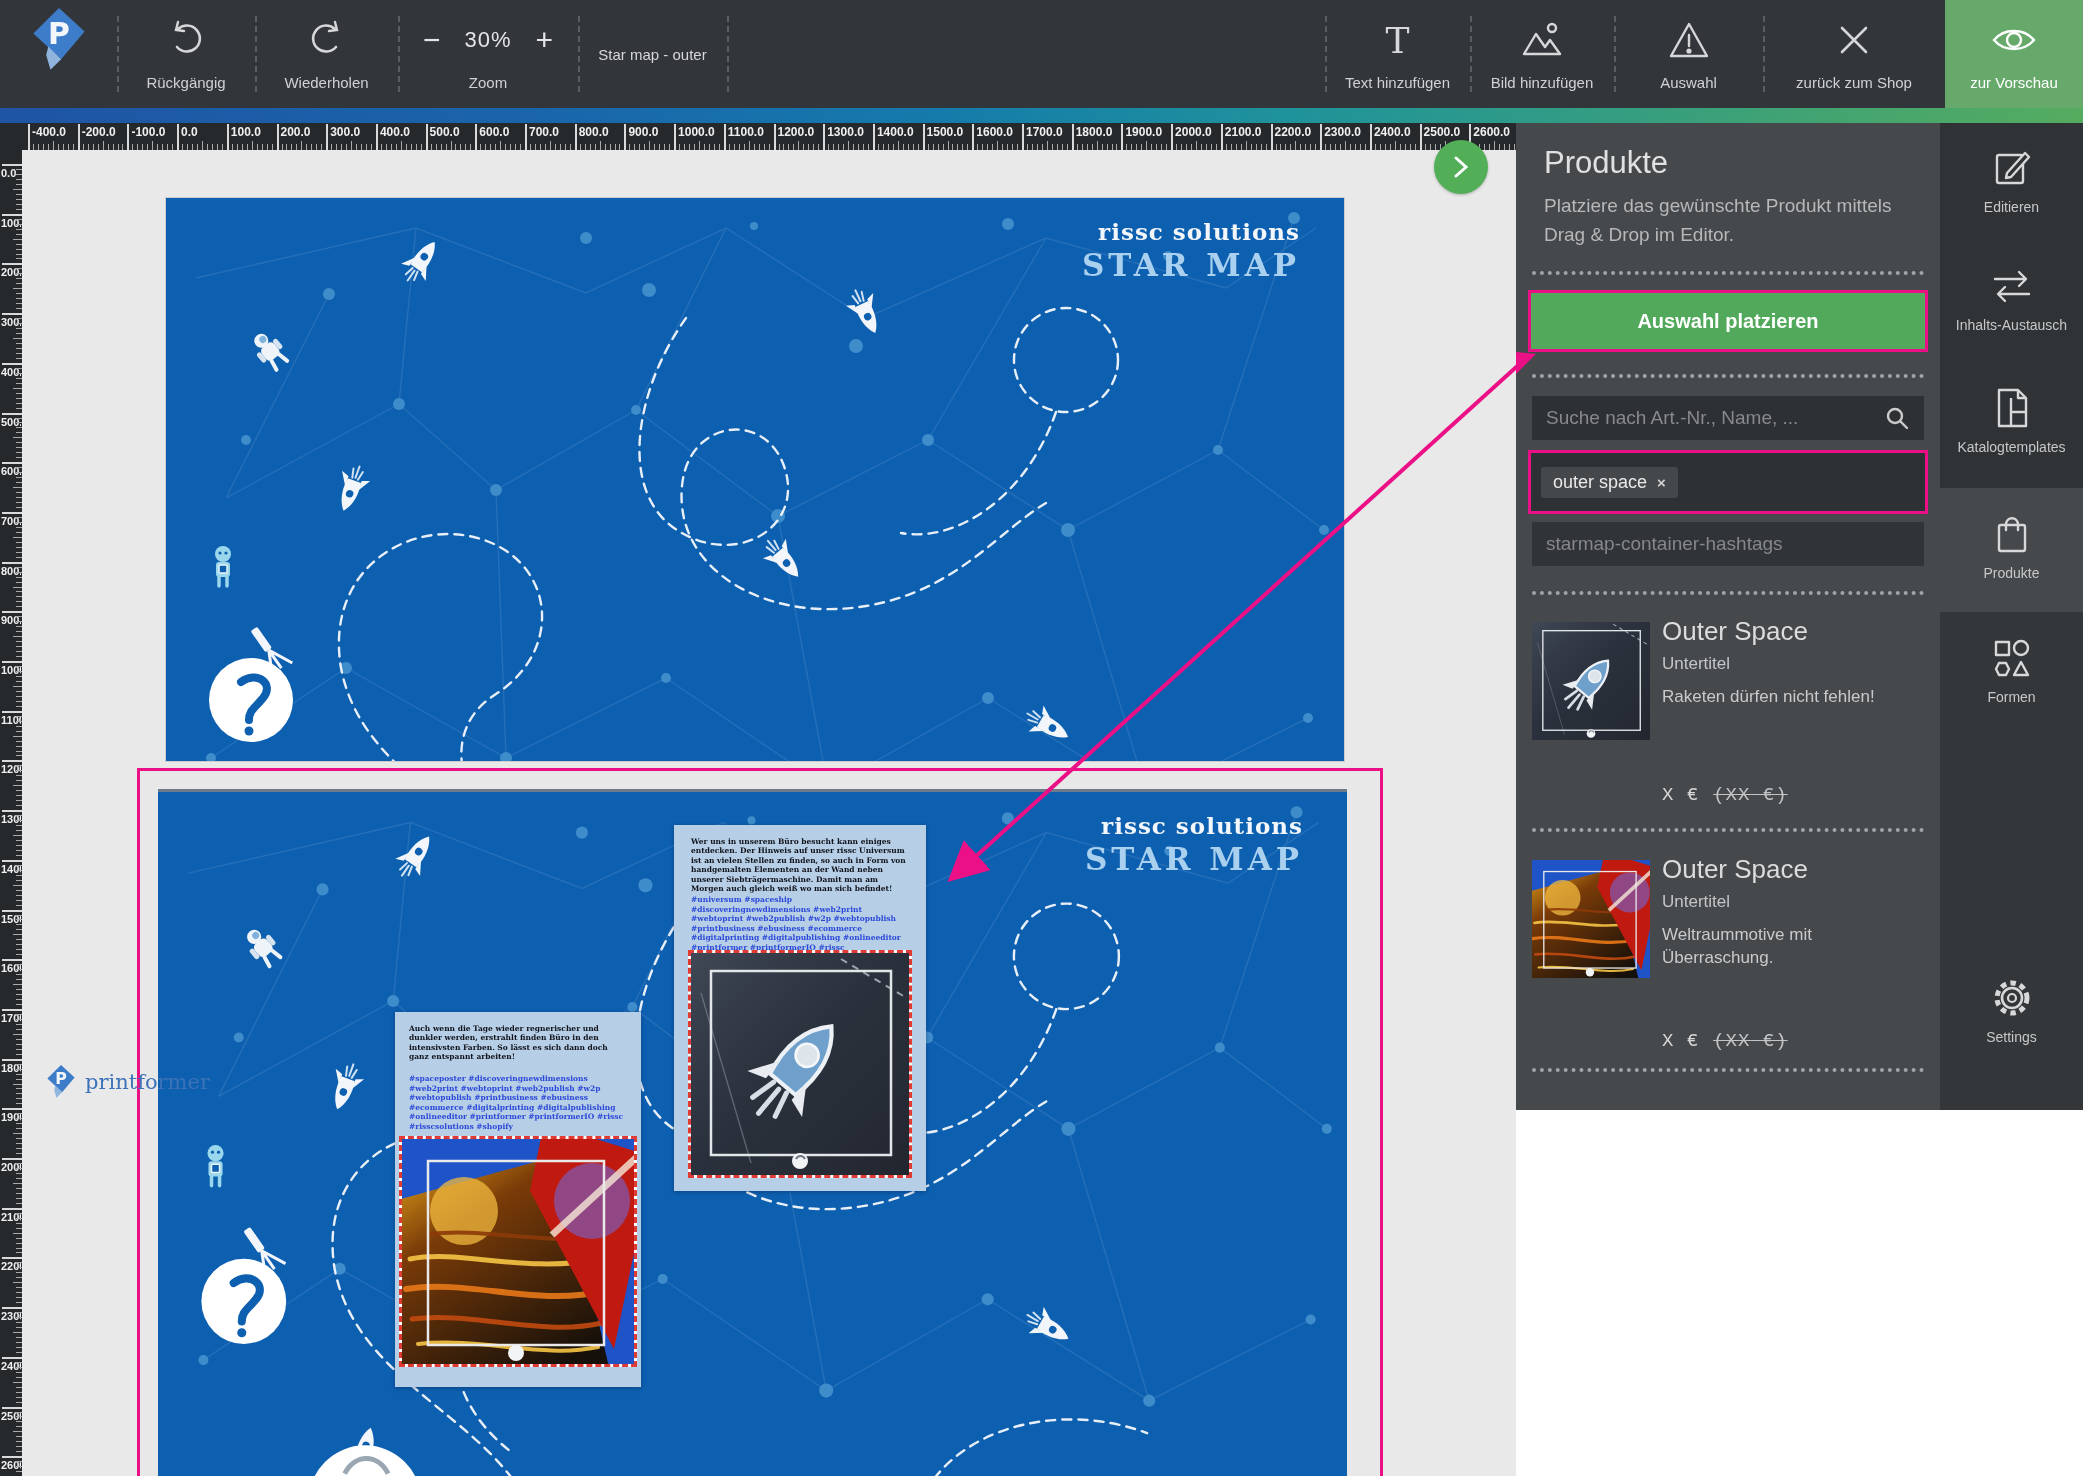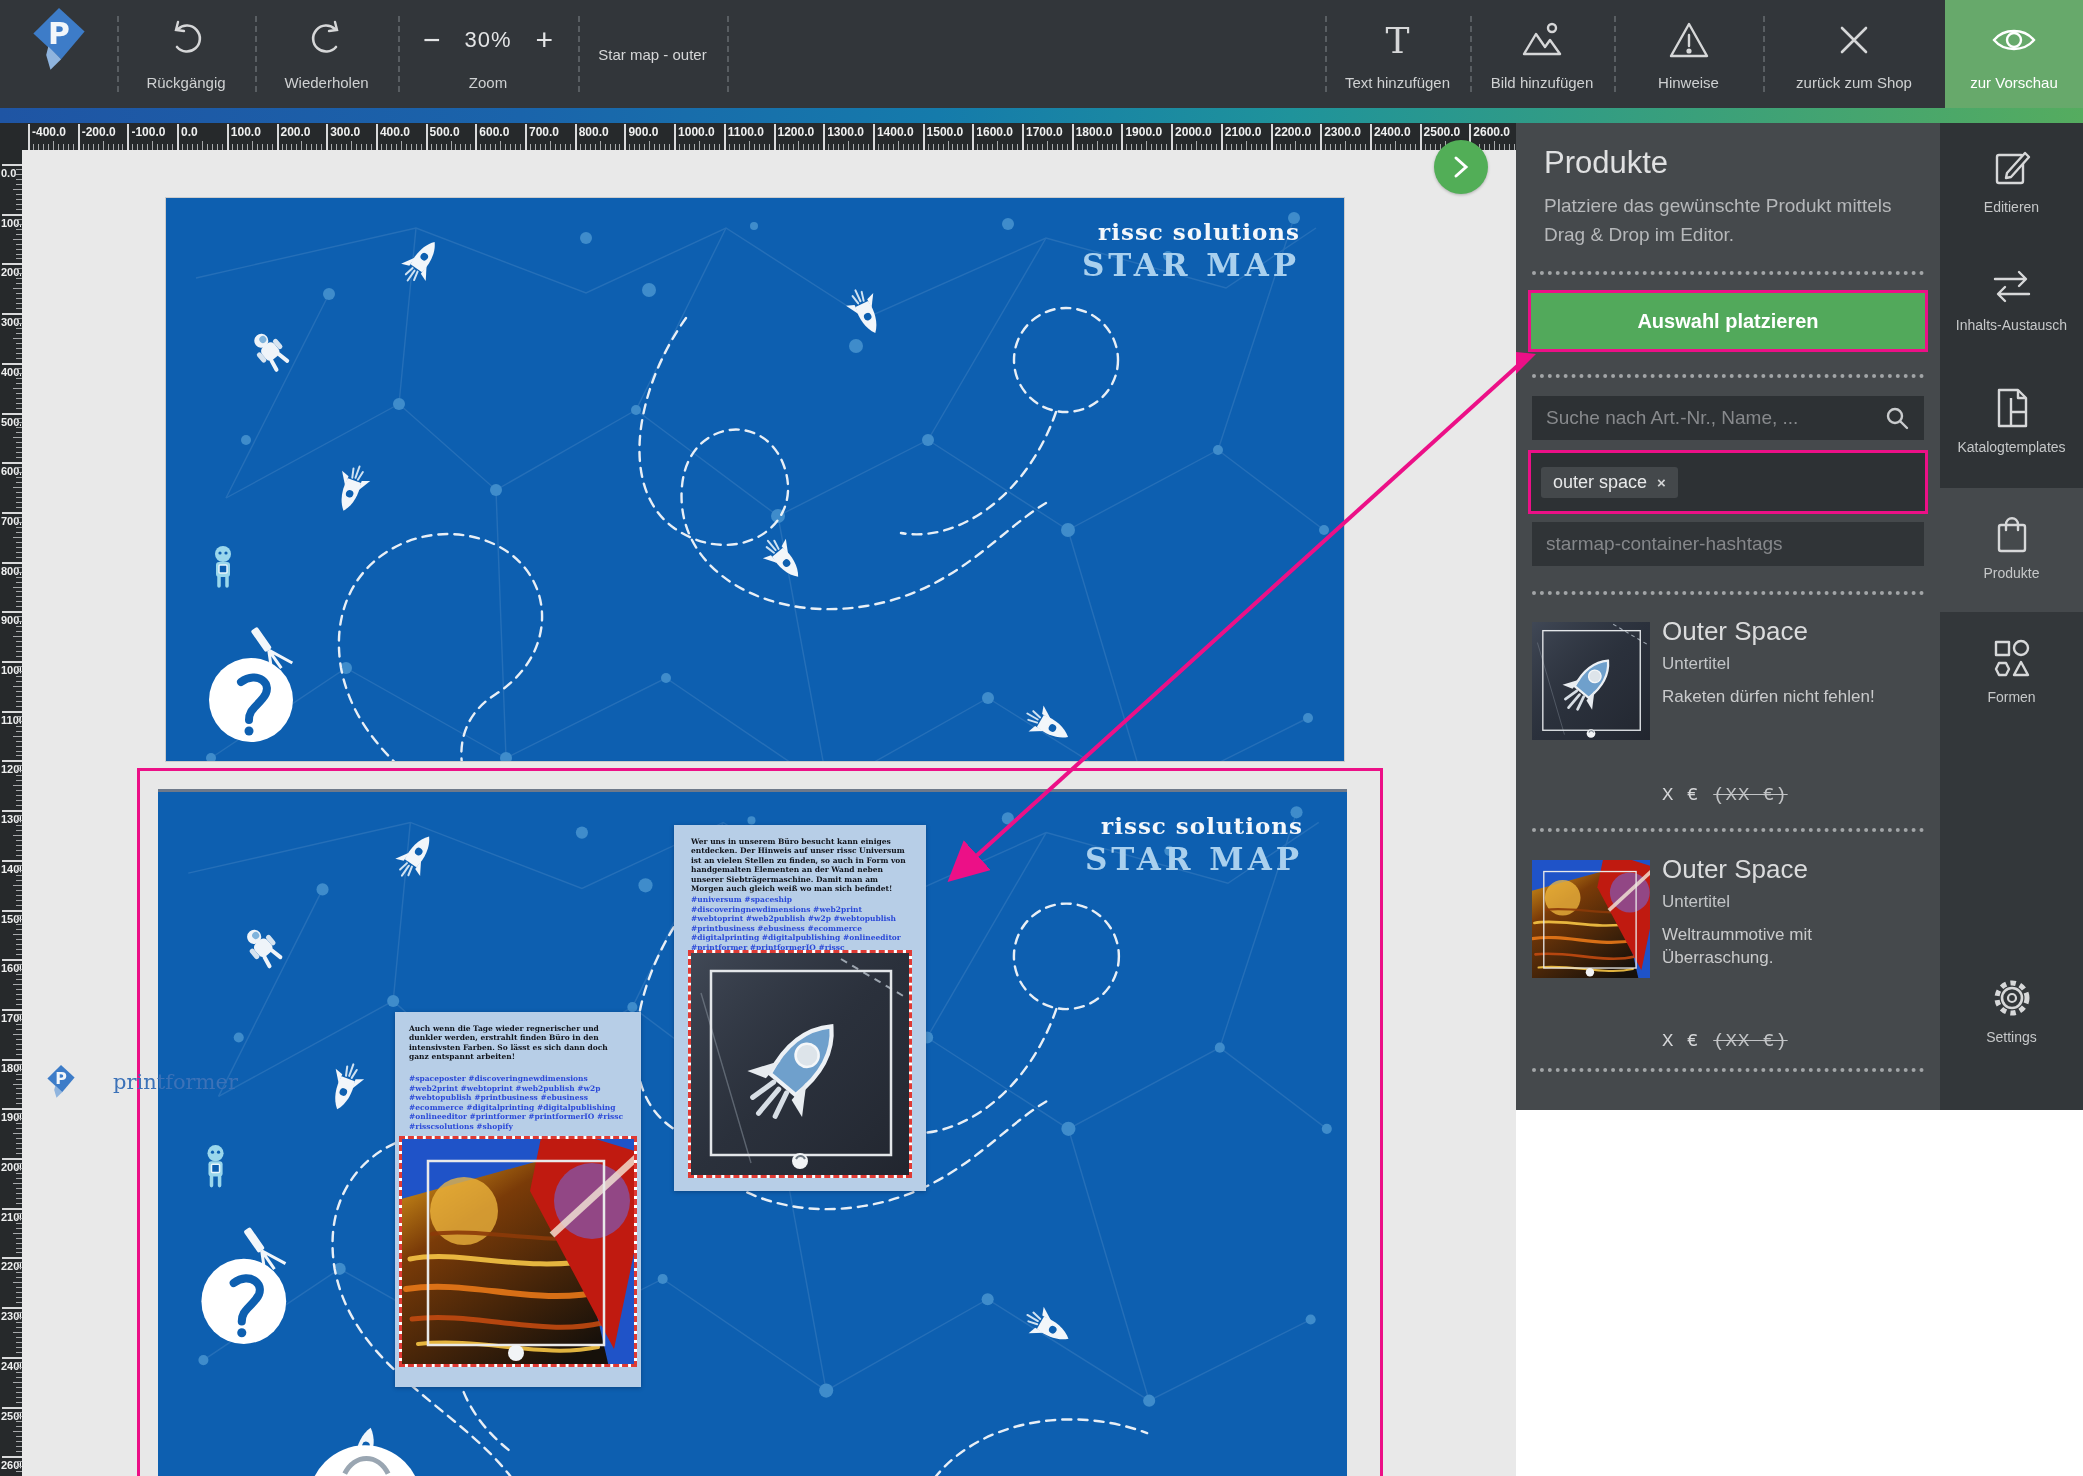--- a/index.html
+++ b/index.html
@@ -51,21 +51,21 @@
   .note-card { position:absolute; background:#B7CEE7; box-shadow:0 1px 4px rgba(0,20,50,.35); z-index:6; }
   .note-card .ntext { font-family:"DejaVu Serif",serif; font-size:7.5px; line-height:1.25; font-weight:bold; color:#10131A; }
   .note-card .nhash { font-family:"DejaVu Serif",serif; font-size:7.5px; line-height:1.28; font-weight:bold; color:#2B49D8; }
   .note-img { position:absolute; border:3px dashed #DF3A34; background:#fff; }
   .note-img svg { display:block; }
 
   .green-circle { position:absolute; left:1434px; top:140px; width:54px; height:54px; border-radius:50%; background:#52AE57; z-index:38;
      display:flex; align-items:center; justify-content:center; box-shadow:0 1px 3px rgba(0,0,0,.25); cursor:pointer; }
 
   .pf-footer { position:absolute; left:25px; top:915px; display:flex; align-items:center; gap:10px; z-index:7; }
-  .pf-footer .pf-word { font-family:"DejaVu Serif",serif; font-size:21px; color:#3C72B8;margin-left:28px; }
+  .pf-footer .pf-word { font-family:"DejaVu Serif",serif; font-size:21px; color:#3C72B8; }
 
   
   .panel { position:absolute; left:1516px; top:123px; width:424px; height:987px; background:#45494C; z-index:30; color:#D8D9DA; }
   .panel-title { position:absolute; left:28px; top:22px; font-size:31px; font-weight:500; color:#E0E1E2; }
   .panel-desc { position:absolute; left:28px; top:68px; width:375px; font-size:19px; line-height:1.55; color:#B6B8BA; }
   .dotsep { position:absolute; left:16px; width:392px; height:0; border-top:4px dotted #A2A5A7; }
   .place-btn { position:absolute; left:12px; top:167px; width:400px; height:62px; background:#52A95B; border:3px solid #EC1087;
      display:flex; align-items:center; justify-content:center; font-size:20px; font-weight:bold; color:#FFF; cursor:pointer; }
   .search-box { position:absolute; left:16px; top:273px; width:392px; height:44px; background:#2D3134; display:flex; align-items:center; padding:0 14px; }
   .search-box .ph { flex:1; font-size:19px; color:#87898C; }
@@ -296,21 +296,21 @@
   </div>
   <div class="tb-sep" style="left:1614px"></div>
   <div class="tb-item" style="left:1614px;width:149px;">
     <div class="tb-icon">
       <svg width="44" height="40" viewBox="0 0 44 40" fill="none" stroke="#D6D7D8" stroke-width="2.4" stroke-linejoin="round">
         <path d="M22 4 L40 36 L4 36 Z"></path>
           <path d="M22 15 L22 26" stroke-linecap="round"></path>
           <circle cx="22" cy="31" r="1.4" fill="#D6D7D8"></circle>
       </svg>
     </div>
-    <div class="tb-label">Hinweise</div>
+    <div class="tb-label">Auswahl</div>
   </div>
   <div class="tb-sep" style="left:1763px"></div>
   <div class="tb-item tb-green" style="left:1945px;width:138px;">
     <div class="tb-icon">
       <svg width="48" height="34" viewBox="0 0 48 34" fill="none" stroke="#FFFFFF" stroke-width="2.4">
         <path d="M4 17 C14 5 34 5 44 17 C34 29 14 29 4 17 Z"></path>
           <circle cx="24" cy="17" r="7"></circle>
       </svg>
     </div>
     <div class="tb-label" style="color:#FFF">zur Vorschau</div>

